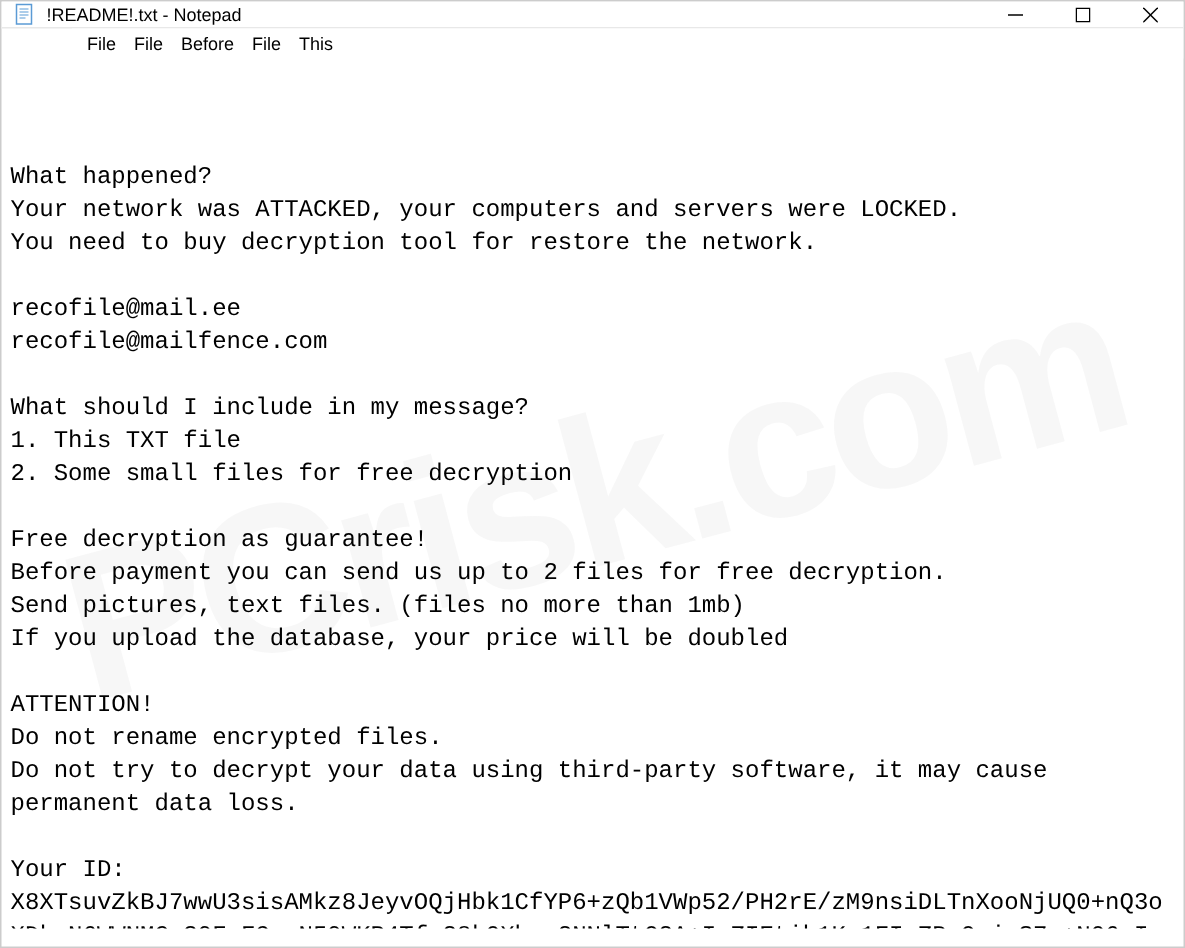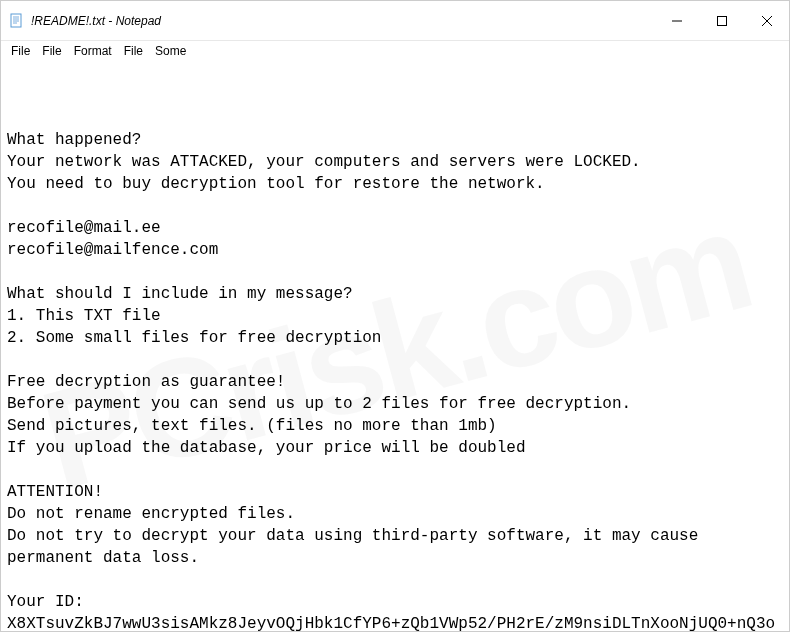--- a/index.html
+++ b/index.html
@@ -10,27 +10,26 @@
     body {
       font-family: "Segoe UI", Tahoma, sans-serif;
       background: #fff;
       width: 790px;
       height: 632px;
       overflow: hidden;
       border: 1px solid #ccc;
       position: relative;
     }
     .titlebar {
-      height: 40px;
+      height: 18px;
       background: #fff;
       border-bottom: 1px solid #e8e8e8;
       display: flex;
       align-items: center;
       padding-left: 8px;
-      font-style: italic;
     }
     .titlebar-icon {
       width: 16px;
       height: 16px;
       margin-right: 6px;
       display: inline-flex;
       align-items: center;
       justify-content: center;
     }
     .titlebar-title {
@@ -52,20 +51,21 @@
       color: #000;
       cursor: pointer;
     }
     .menubar {
       height: 20px;
       background: #fff;
       display: flex;
       align-items: center;
       padding-left: 4px;
       font-size: 12px;
+      margin-left: 47px;
     }
     .menu-item {
       padding: 1px 6px;
       cursor: pointer;
     }
     .content {
       padding: 2px 6px;
       font-family: Consolas, "Courier New", monospace;
       font-size: 16px;
       line-height: 22px;
@@ -125,23 +125,23 @@
           <line x1="0" y1="0" x2="10" y2="10" stroke="#000" stroke-width="1"></line>
           <line x1="10" y1="0" x2="0" y2="10" stroke="#000" stroke-width="1"></line>
         </svg>
     </div>
   </div>
 </div>
 
 <div class="menubar">
   <span class="menu-item">File</span>
   <span class="menu-item">File</span>
-  <span class="menu-item">Format</span>
+  <span class="menu-item">Before</span>
   <span class="menu-item">File</span>
-  <span class="menu-item">Some</span>
+  <span class="menu-item">This</span>
 </div>
 
 <div class="content">
   <div class="watermark">PCrisk.com</div>
   <div class="text-body">What happened?
 Your network was ATTACKED, your computers and servers were LOCKED.
 You need to buy decryption tool for restore the network.
 
 recofile@mail.ee
 recofile@mailfence.com

